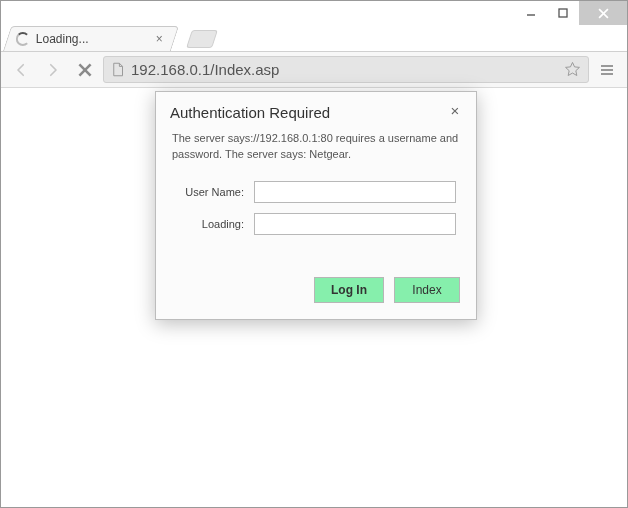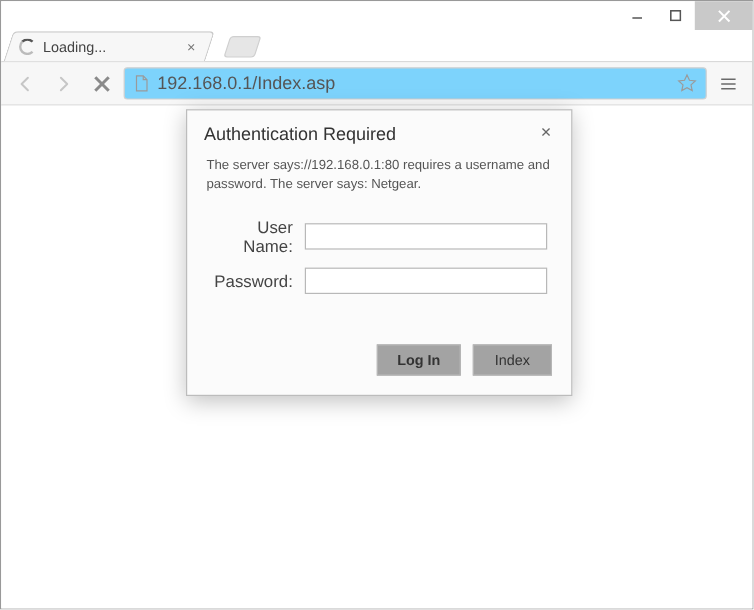--- a/index.html
+++ b/index.html
@@ -19,41 +19,41 @@
     .tab > * { transform: skewX(18deg); }
     .tab-spinner { width: 14px; height: 14px; border: 2px solid #bbb; border-top-color: #555; border-right-color: transparent; border-radius: 50%; flex-shrink: 0; }
     .tab-title { flex: 1; white-space: nowrap; overflow: hidden; text-overflow: ellipsis; }
     .tab-close { width: 10px; height: 10px; color: #777; font-size: 12px; line-height: 10px; cursor: pointer; }
     .newtab { width: 26px; height: 18px; background: #e6e6e6; border: 1px solid #cfcfcf; border-radius: 3px; transform: skewX(-18deg); margin-bottom: 3px; }
     
     
     .toolbar { height: 36px; background: #f7f7f7; border-bottom: 1px solid #d9d9d9; display: flex; align-items: center; padding: 0 6px; gap: 4px; }
     .nav-btn { width: 28px; height: 28px; display: flex; align-items: center; justify-content: center; color: #8a8a8a; cursor: pointer; border-radius: 3px; }
     .nav-btn.disabled { color: #c6c6c6; cursor: default; }
-    .omnibox { flex: 1; height: 27px; background: #7dd3fc; border: 1px solid #d0d0d0; border-radius: 3px; display: flex; align-items: center; padding: 0 6px; gap: 6px; }
+    .omnibox { flex: 1; height: 27px; background: #e5e5e5; border: 1px solid #d0d0d0; border-radius: 3px; display: flex; align-items: center; padding: 0 6px; gap: 6px; }
     .page-icon { width: 15px; height: 15px; color: #9a9a9a; flex-shrink: 0; }
     .url-text { flex: 1; font-size: 15px; color: #555; font-family: Arial, sans-serif; }
     .star-btn { width: 18px; height: 18px; color: #9a9a9a; cursor: pointer; }
     .menu-btn { width: 28px; height: 28px; display: flex; align-items: center; justify-content: center; color: #6a6a6a; cursor: pointer; }
     
     
     .content { flex: 1; background: #fff; position: relative; }
     
     
     .dialog { position: absolute; left: 154px; top: 3px; width: 322px; background: #fbfbfb; border: 1px solid #bcbcbc; box-shadow: 0 4px 18px rgba(0,0,0,0.25); font-size: 12px; color: #444; }
     .dialog-head { display: flex; align-items: flex-start; padding: 12px 14px 6px 14px; }
     .dialog-title { font-size: 15px; color: #333; flex: 1; }
     .dialog-close { width: 14px; height: 14px; cursor: pointer; color: #666; font-size: 15px; line-height: 14px; text-align: center; }
     .dialog-msg { padding: 4px 16px 12px 16px; font-size: 11px; color: #555; line-height: 1.45; }
     .dialog-form { padding: 6px 20px 14px 20px; }
     .form-row { display: flex; align-items: center; margin-bottom: 10px; }
-    .form-label { width: 78px; text-align: right; padding-right: 10px; font-size: 14px; color: #444; }
+    .form-label { width: 78px; text-align: right; padding-right: 10px; font-size: 11px; color: #444; }
     .form-input { flex: 1; height: 22px; border: 1px solid #b8b8b8; background: #fff; padding: 0 4px; font-size: 12px; }
     .dialog-actions { display: flex; justify-content: flex-end; gap: 10px; padding: 18px 16px 16px 16px; }
-    .btn { min-width: 66px; height: 26px; border: 1px solid #b6b6b6; background: #a3a3a3; font-size: 12px; color: #333; cursor: pointer; padding: 0 16px; }
+    .btn { min-width: 66px; height: 26px; border: 1px solid #b6b6b6; background: #86efac; font-size: 12px; color: #333; cursor: pointer; padding: 0 16px; }
     .btn.primary { font-weight: 600; }
   </style>
 </head>
 <body>
 
 <div class="window">
 
   <div class="titlebar">
     <div class="win-btn">
       <svg width="10" height="10" viewBox="0 0 10 10">
@@ -128,21 +128,21 @@
         <div class="dialog-title">Authentication Required</div>
         <div class="dialog-close">×</div>
       </div>
       <div class="dialog-msg">The server says://192.168.0.1:80 requires a username and password. The server says: Netgear.</div>
       <div class="dialog-form">
         <div class="form-row">
           <div class="form-label">User Name:</div>
           <input class="form-input" type="text" value="" style="">
         </div>
         <div class="form-row">
-          <div class="form-label">Password:</div>
+          <div class="form-label">Loading:</div>
           <input class="form-input" type="password" value="" style="">
         </div>
       </div>
       <div class="dialog-actions">
         <button class="btn primary">Log In</button>
         <button class="btn">Index</button>
       </div>
     </div>
   </div>
 

